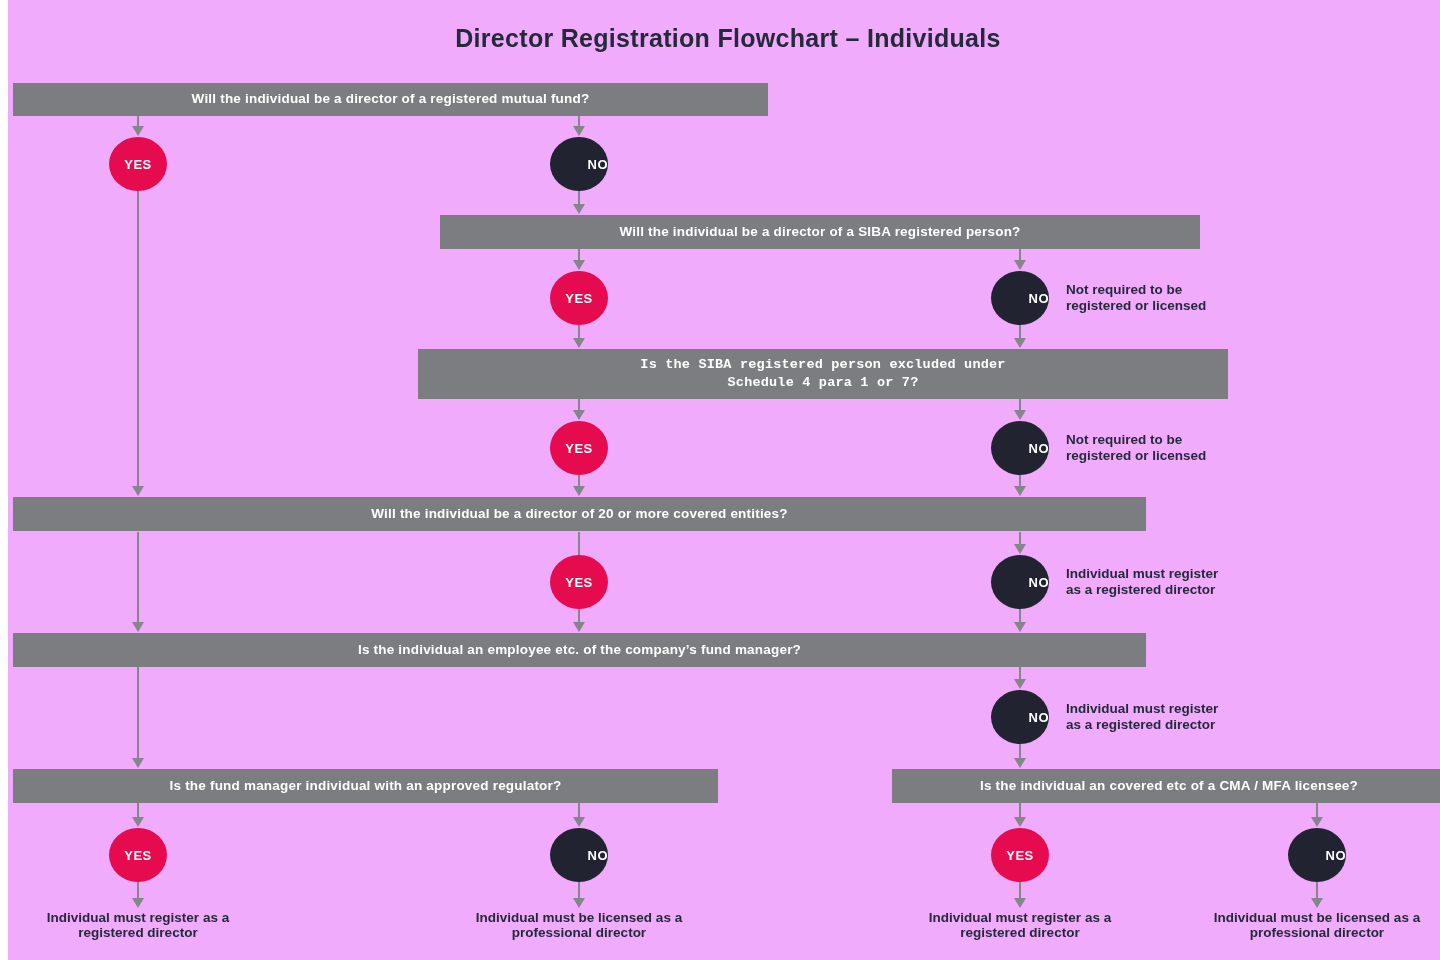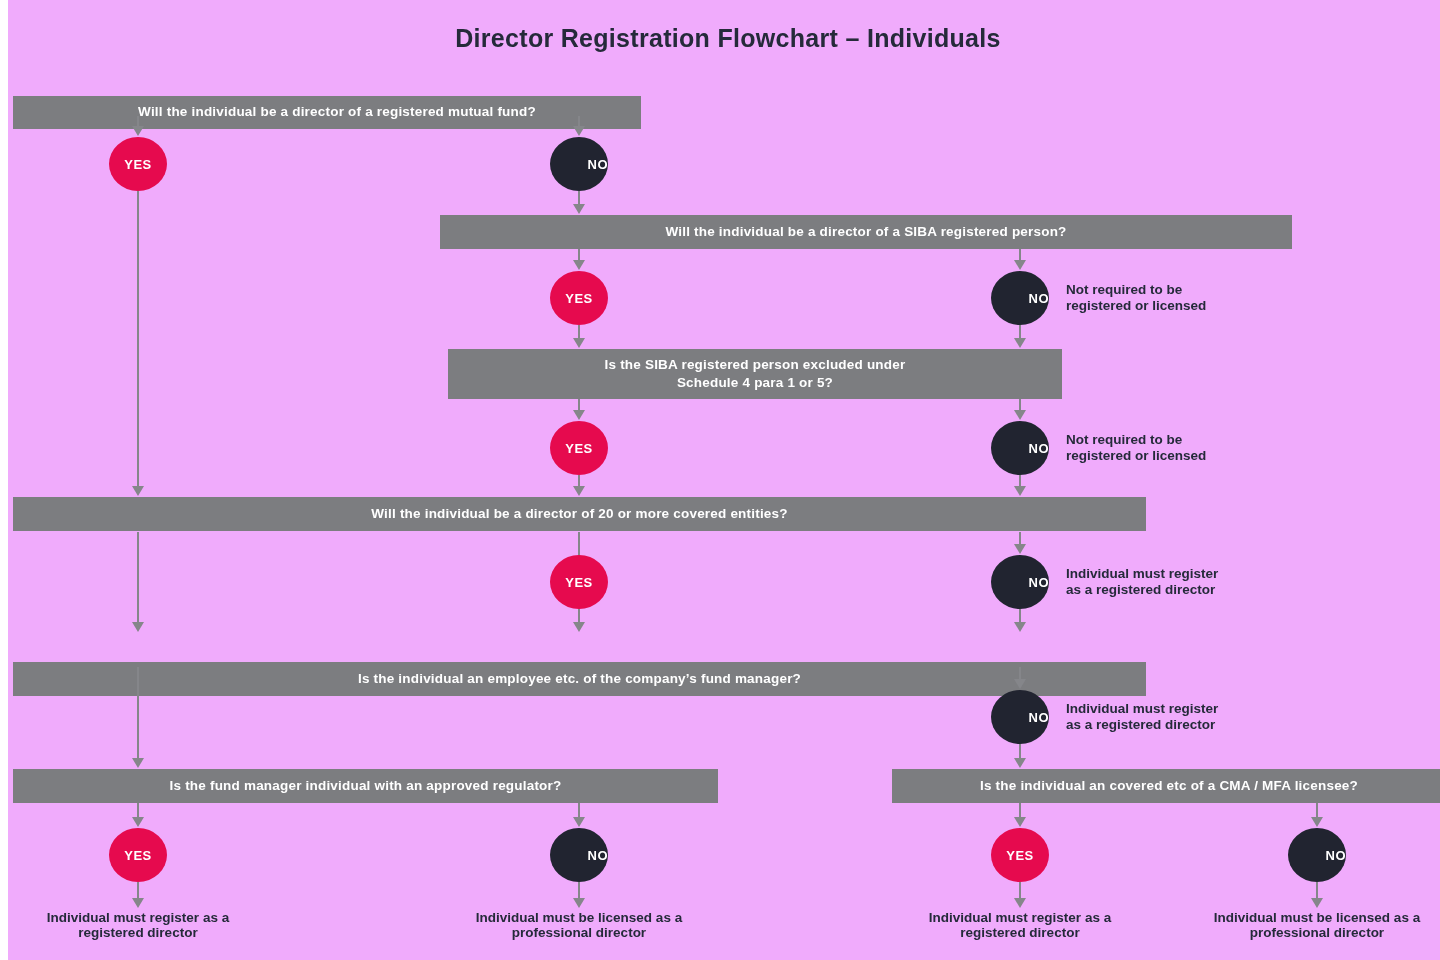--- a/index.html
+++ b/index.html
@@ -52,38 +52,38 @@
   }
   .outcome span{display:block;}
 </style>
 </head>
 <body>
 
 <div id="canvas">
 
   <div class="title">Director Registration Flowchart – Individuals</div>
 
-  <div class="qbar" style="left:5px;top:96px;width:608px;height:33px;padding-left:20px;">
+  <div class="qbar" style="left:5px;top:83px;width:755px;height:33px;">
     <span>Will the individual be a director of a registered mutual fund?</span>
   </div>
 
-  <div class="qbar" style="left:432px;top:215px;width:852px;height:34px;">
+  <div class="qbar" style="left:432px;top:215px;width:760px;height:34px;">
     <span>Will the individual be a director of a SIBA registered person?</span>
   </div>
 
-  <div class="qbar" style="left:440px;top:349px;width:614px;height:50px;">
+  <div class="qbar" style="left:410px;top:349px;width:810px;height:50px;font-family:Liberation Mono, monospace;">
     <span>Is the SIBA registered person excluded under</span>
-    <span>Schedule 4 para 1 or 5?</span>
+    <span>Schedule 4 para 1 or 7?</span>
   </div>
 
   <div class="qbar" style="left:5px;top:497px;width:1133px;height:34px;">
     <span>Will the individual be a director of 20 or more covered entities?</span>
   </div>
 
-  <div class="qbar" style="left:5px;top:662px;width:1133px;height:34px;">
+  <div class="qbar" style="left:5px;top:633px;width:1133px;height:34px;">
     <span>Is the individual an employee etc. of the company’s fund manager?</span>
   </div>
 
   <div class="qbar" style="left:5px;top:769px;width:705px;height:34px;">
     <span>Is the fund manager individual with an approved regulator?</span>
   </div>
 
   <div class="qbar" style="left:884px;top:769px;width:554px;height:34px;">
     <span>Is the individual an covered etc of a CMA / MFA licensee?</span>
   </div>

